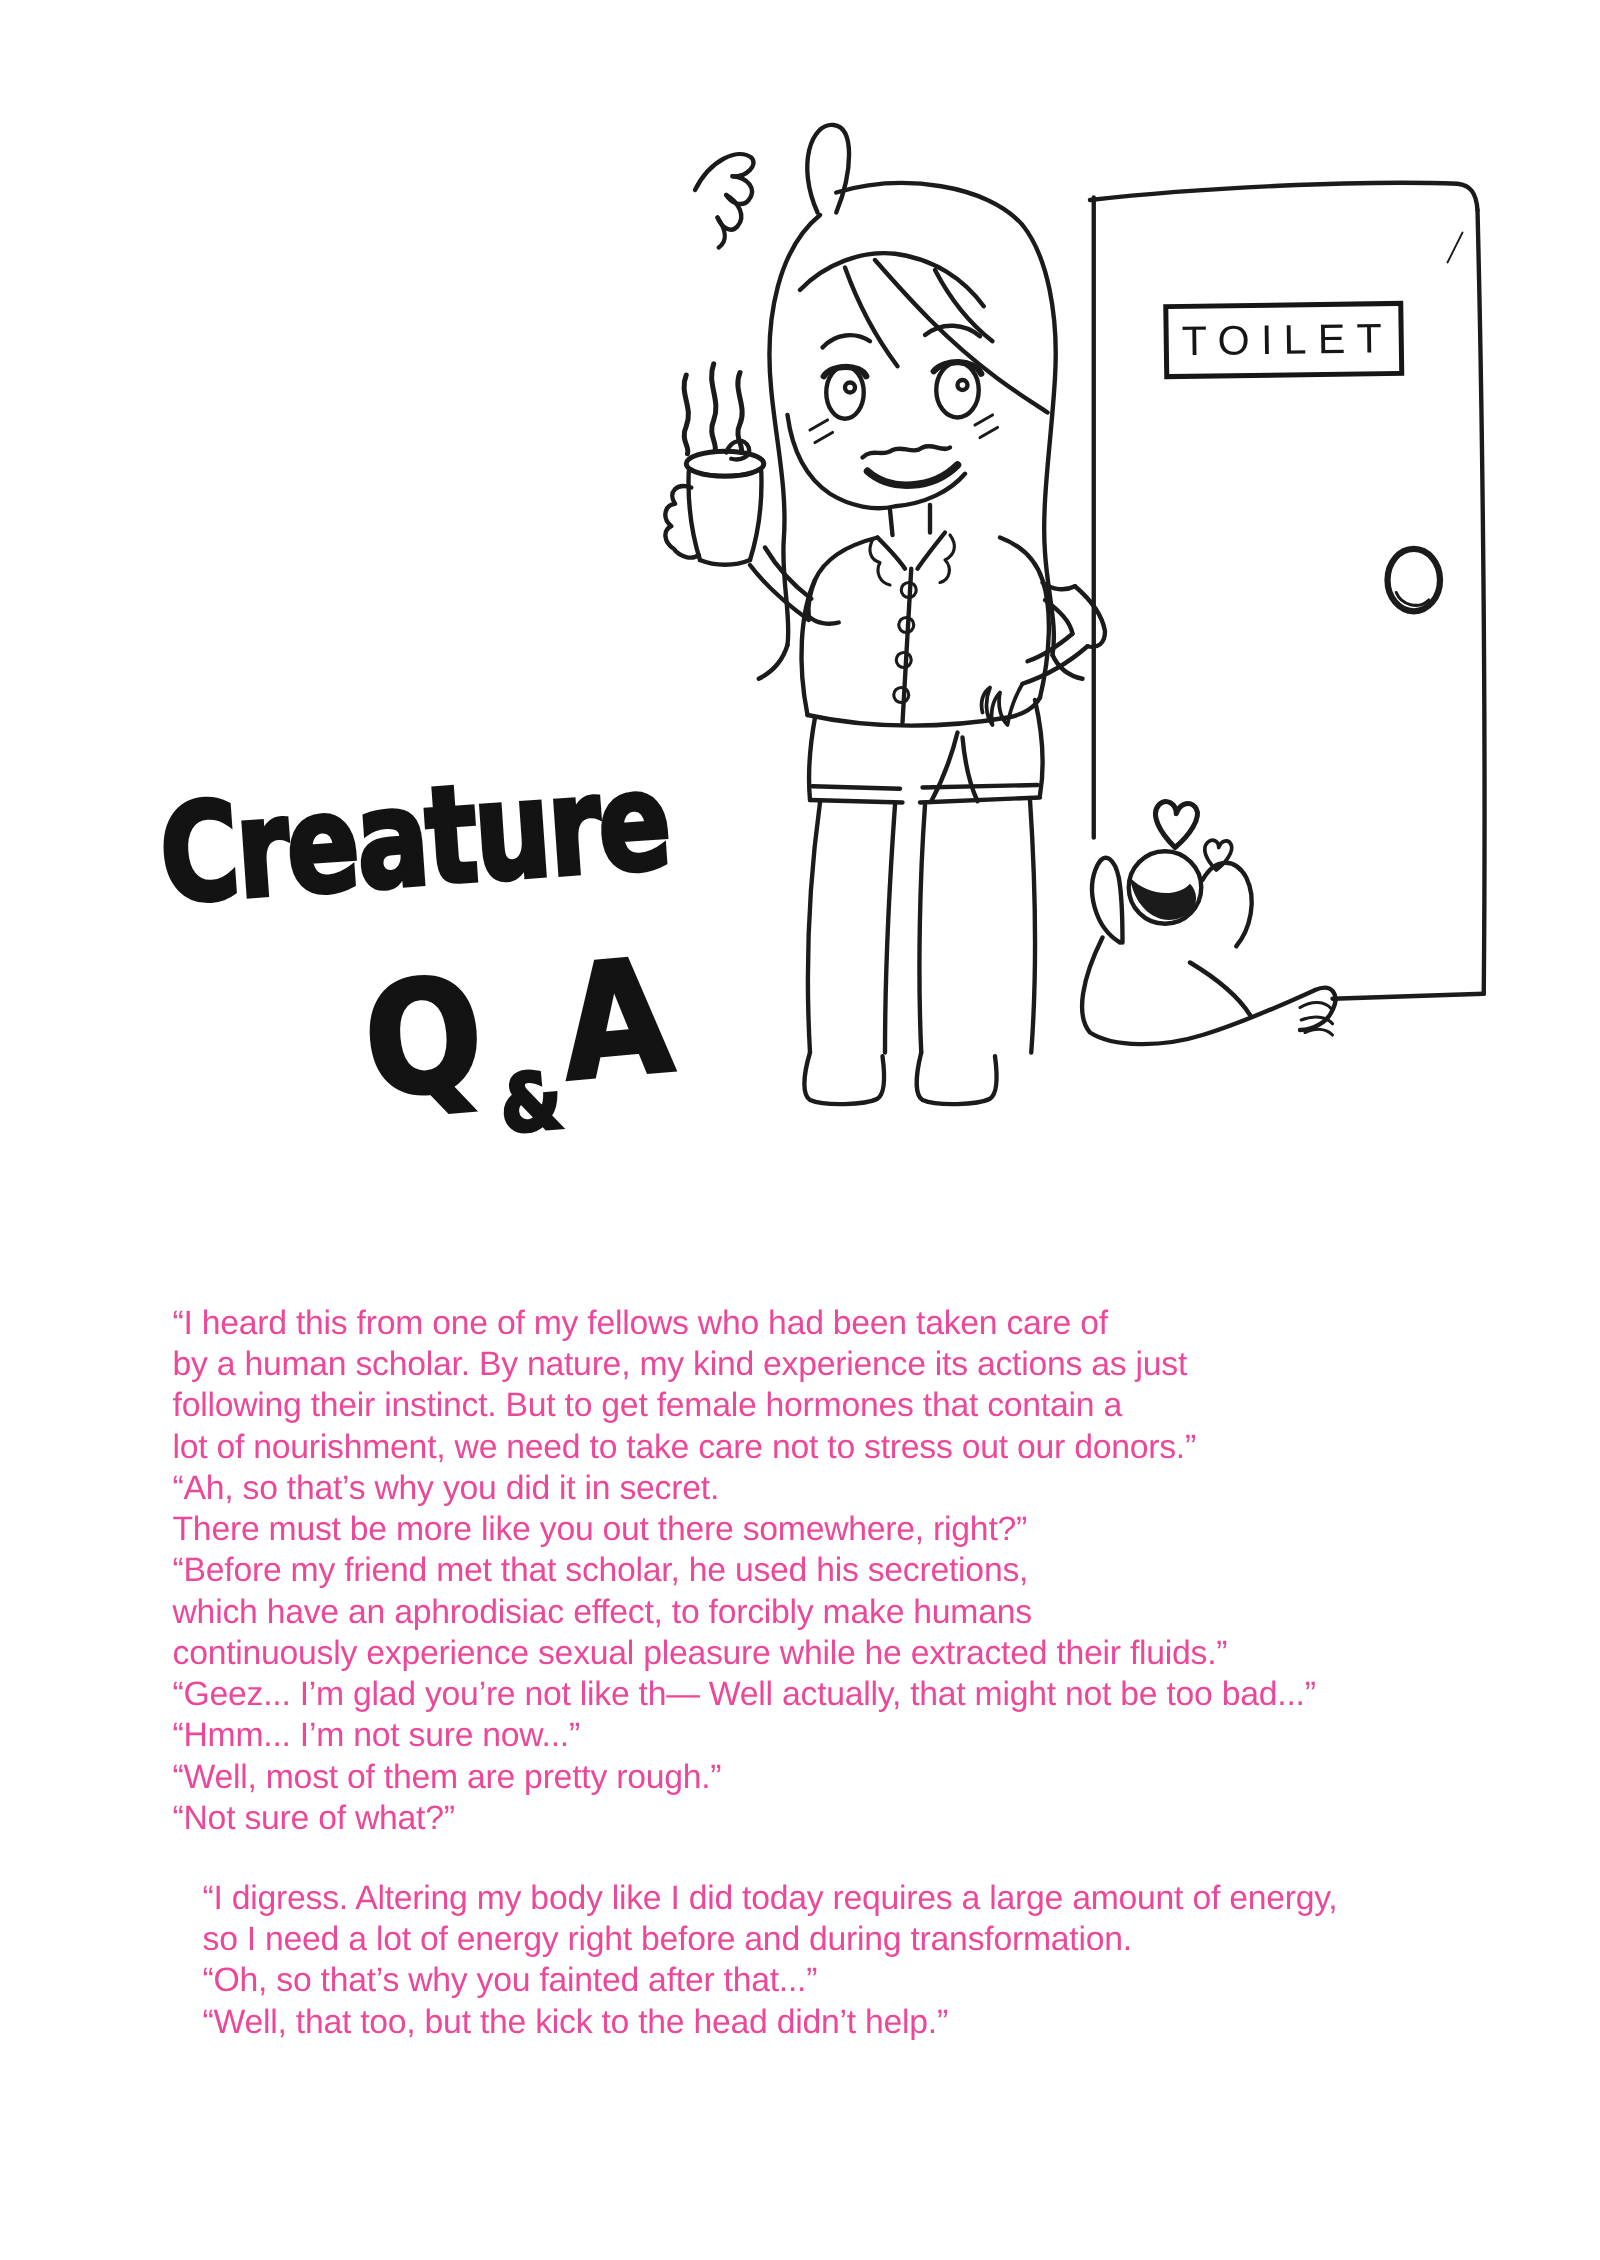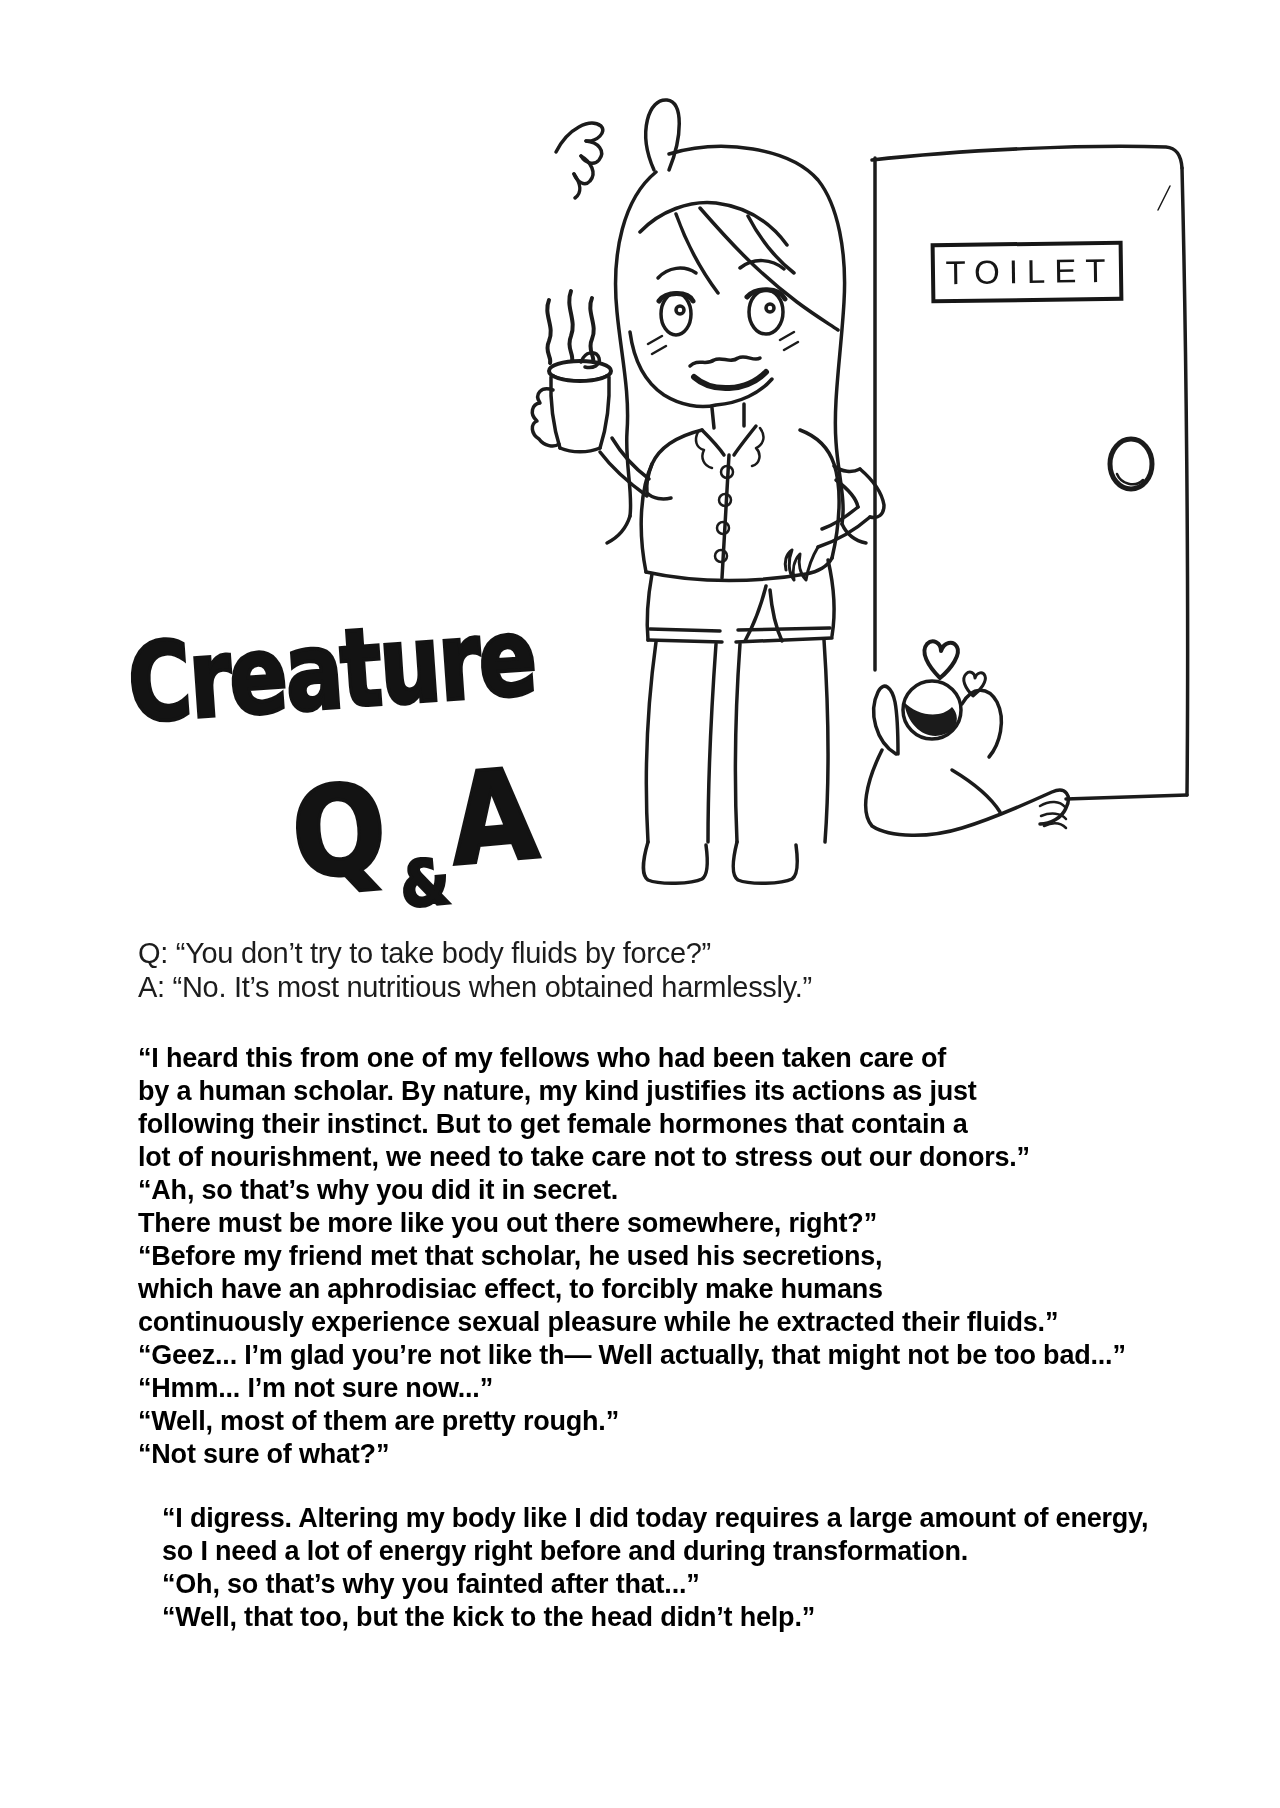--- a/index.html
+++ b/index.html
@@ -20,21 +20,21 @@
   .t2{position:absolute;left:286px;top:762px;font-family:"DejaVu Sans",sans-serif;
       font-weight:800;color:#131313;transform:rotate(-5deg) scale(1.0,1.12);
       transform-origin:left top;-webkit-text-stroke:3px #131313;white-space:nowrap;}
   .t2 .tq{font-size:110px;letter-spacing:0;}
   .t2 .tamp{font-size:56px;vertical-align:-34px;margin:0 6px 0 10px;}
   .t2 .ta{font-size:112px;}
   
   .qa{position:absolute;left:138px;top:936px;font-size:29px;line-height:34px;
       letter-spacing:-0.3px;color:#1c1c1c;}
   .para{position:absolute;left:138px;font-size:27px;line-height:33px;
-        letter-spacing:-0.2px;color:#000000;font-weight:bold;}
+        letter-spacing:-0.2px;color:#ec4899;}
   .p1{top:1042px;}
   .p2{top:1502px;margin-left:24px;}
   .tline,.qline{white-space:pre;}
 </style>
 </head>
 <body>
 
 <div class="canvas">
 
   <svg class="art" viewBox="0 0 1280 940" fill="none" stroke="#1b1b1b" stroke-width="3.5" stroke-linecap="round" stroke-linejoin="round">
@@ -169,28 +169,24 @@
 
   <div class="toilet-sign">
     <span>TOILET</span>
   </div>
 
   <div class="title-block">
     <div class="t1">Creature</div>
     <div class="t2"><span class="tq">Q</span><span class="tamp">&amp;</span><span class="ta">A</span></div>
   </div>
 
-  <div class="qa">
-    <div class="qline">Q: “You don’t try to take body fluids by force?”</div>
-    <div class="qline">A: “No. It’s most nutritious when obtained harmlessly.”</div>
-  </div>
 
   <div class="para p1">
       <div class="tline">“I heard this from one of my fellows who had been taken care of</div>
-      <div class="tline">by a human scholar. By nature, my kind justifies its actions as just</div>
+      <div class="tline">by a human scholar. By nature, my kind experience its actions as just</div>
       <div class="tline">following their instinct. But to get female hormones that contain a</div>
       <div class="tline">lot of nourishment, we need to take care not to stress out our donors.”</div>
       <div class="tline">“Ah, so that’s why you did it in secret.</div>
       <div class="tline">There must be more like you out there somewhere, right?”</div>
       <div class="tline">“Before my friend met that scholar, he used his secretions,</div>
       <div class="tline">which have an aphrodisiac effect, to forcibly make humans</div>
       <div class="tline">continuously experience sexual pleasure while he extracted their fluids.”</div>
       <div class="tline">“Geez... I’m glad you’re not like th— Well actually, that might not be too bad...”</div>
       <div class="tline">“Hmm... I’m not sure now...”</div>
       <div class="tline">“Well, most of them are pretty rough.”</div>

